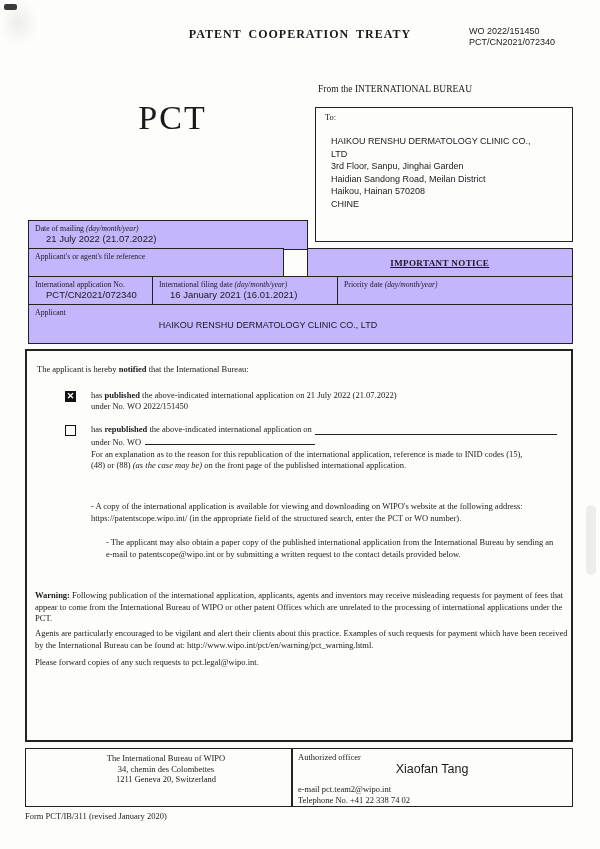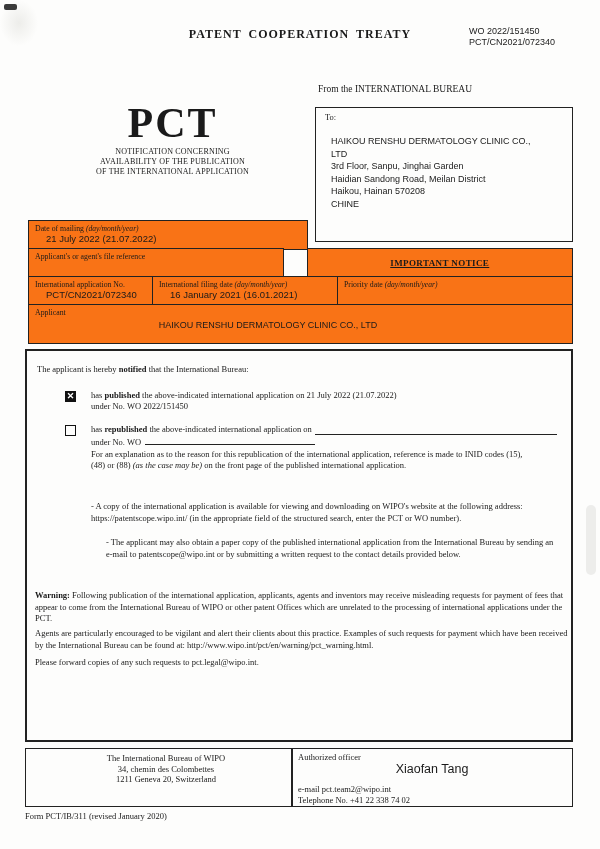--- a/index.html
+++ b/index.html
@@ -6,32 +6,32 @@
   .page{position:relative;width:600px;height:849px;background:#fdfdfc;overflow:hidden;
         font-family:"Liberation Serif",serif;color:#1a1a1a;}
   .abs{position:absolute;}
   
   .doc-title{top:27px;left:0;width:600px;text-align:center;font-weight:bold;
              font-size:12px;letter-spacing:1px;word-spacing:3px;}
   .header-refs{top:26px;left:469px;font-family:"Liberation Sans",sans-serif;
                font-size:9px;line-height:11px;}
   .from-line{top:84px;left:318px;font-size:9.5px;}
   
-  .pct-acronym{top:99px;left:30px;width:285px;text-align:center;font-weight:bold;
-               font-size:42px;letter-spacing:2px;}
+  .pct-acronym{top:99px;left:30px;width:285px;text-align:center;font-weight:normal;
+               font-size:34px;letter-spacing:2px;}
   .pct-subtitle{top:147px;left:30px;width:285px;text-align:center;font-size:8px;
                 line-height:10px;letter-spacing:.2px;}
   
   .to-box{left:315px;top:107px;width:258px;height:135px;border:1.5px solid #222;
           box-sizing:border-box;}
   .to-label{margin:4px 0 0 9px;font-size:8.5px;}
   .to-address{margin:13px 0 0 15px;font-family:"Liberation Sans",sans-serif;
               font-size:9px;line-height:12.5px;}
   
-  .cell{position:absolute;border:1.5px solid #222;box-sizing:border-box;background:#f97316;}
+  .cell{position:absolute;border:1.5px solid #222;box-sizing:border-box;background:#c4b5fd;}
   .cell-label{padding:3px 4px 0 6px;font-size:7.8px;}
   .cell-label i{font-size:7.6px;}
   .cell-value{font-family:"Liberation Sans",sans-serif;font-size:9.5px;padding-left:17px;}
   .notice-cell{display:flex;align-items:center;justify-content:center;font-weight:bold;
                font-size:9px;letter-spacing:.4px;text-decoration:underline;}
   
   .main-box{left:25px;top:349px;width:548px;height:393px;border:2px solid #222;
             box-sizing:border-box;font-size:8.5px;line-height:11.5px;}
   .checkbox{position:absolute;width:11px;height:11px;border:1.4px solid #111;
             box-sizing:border-box;}
@@ -62,25 +62,20 @@
   <div class="abs artifact-edge"></div>
 
   <div class="abs doc-title">PATENT COOPERATION TREATY</div>
   <div class="abs header-refs">
     <div>WO 2022/151450</div>
     <div>PCT/CN2021/072340</div>
   </div>
   <div class="abs from-line">From the INTERNATIONAL BUREAU</div>
 
   <div class="abs pct-acronym">PCT</div>
-  <div class="abs pct-subtitle">
-    <div>NOTIFICATION CONCERNING</div>
-    <div>AVAILABILITY OF THE PUBLICATION</div>
-    <div>OF THE INTERNATIONAL APPLICATION</div>
-  </div>
 
   <div class="abs to-box">
     <div class="to-label">To:</div>
     <div class="to-address">
       <div>HAIKOU RENSHU DERMATOLOGY CLINIC CO.,</div>
       <div>LTD</div>
       <div>3rd Floor, Sanpu, Jinghai Garden</div>
       <div>Haidian Sandong Road, Meilan District</div>
       <div>Haikou, Hainan 570208</div>
       <div>CHINE</div>

